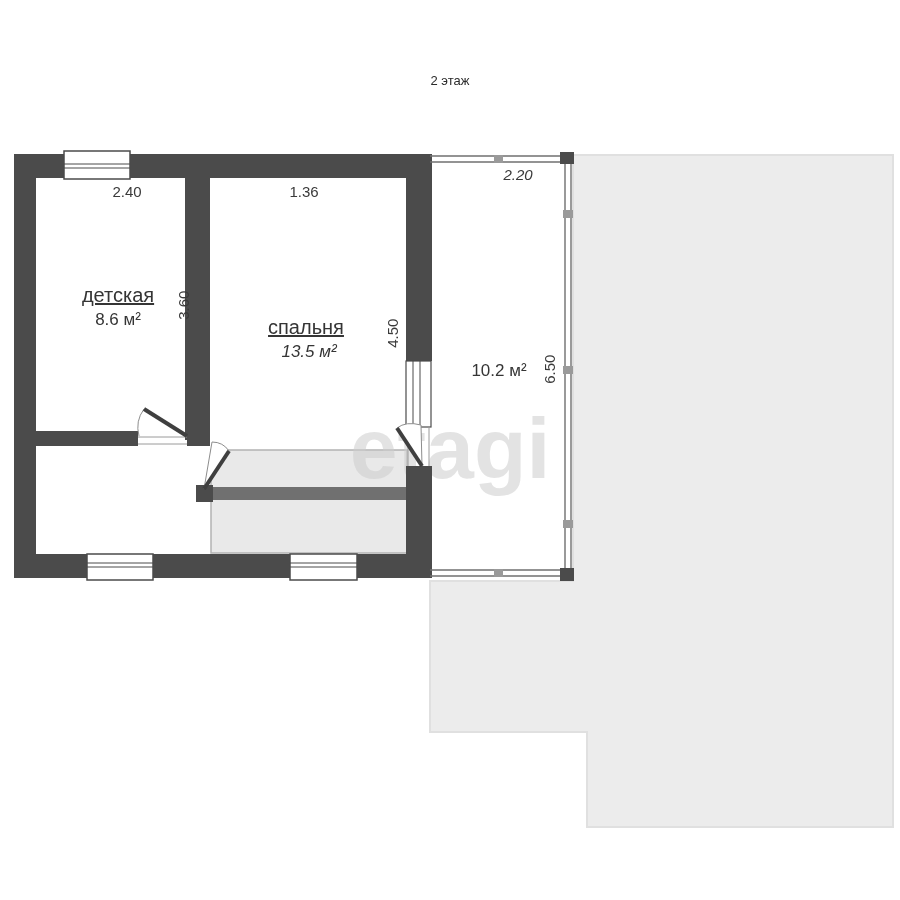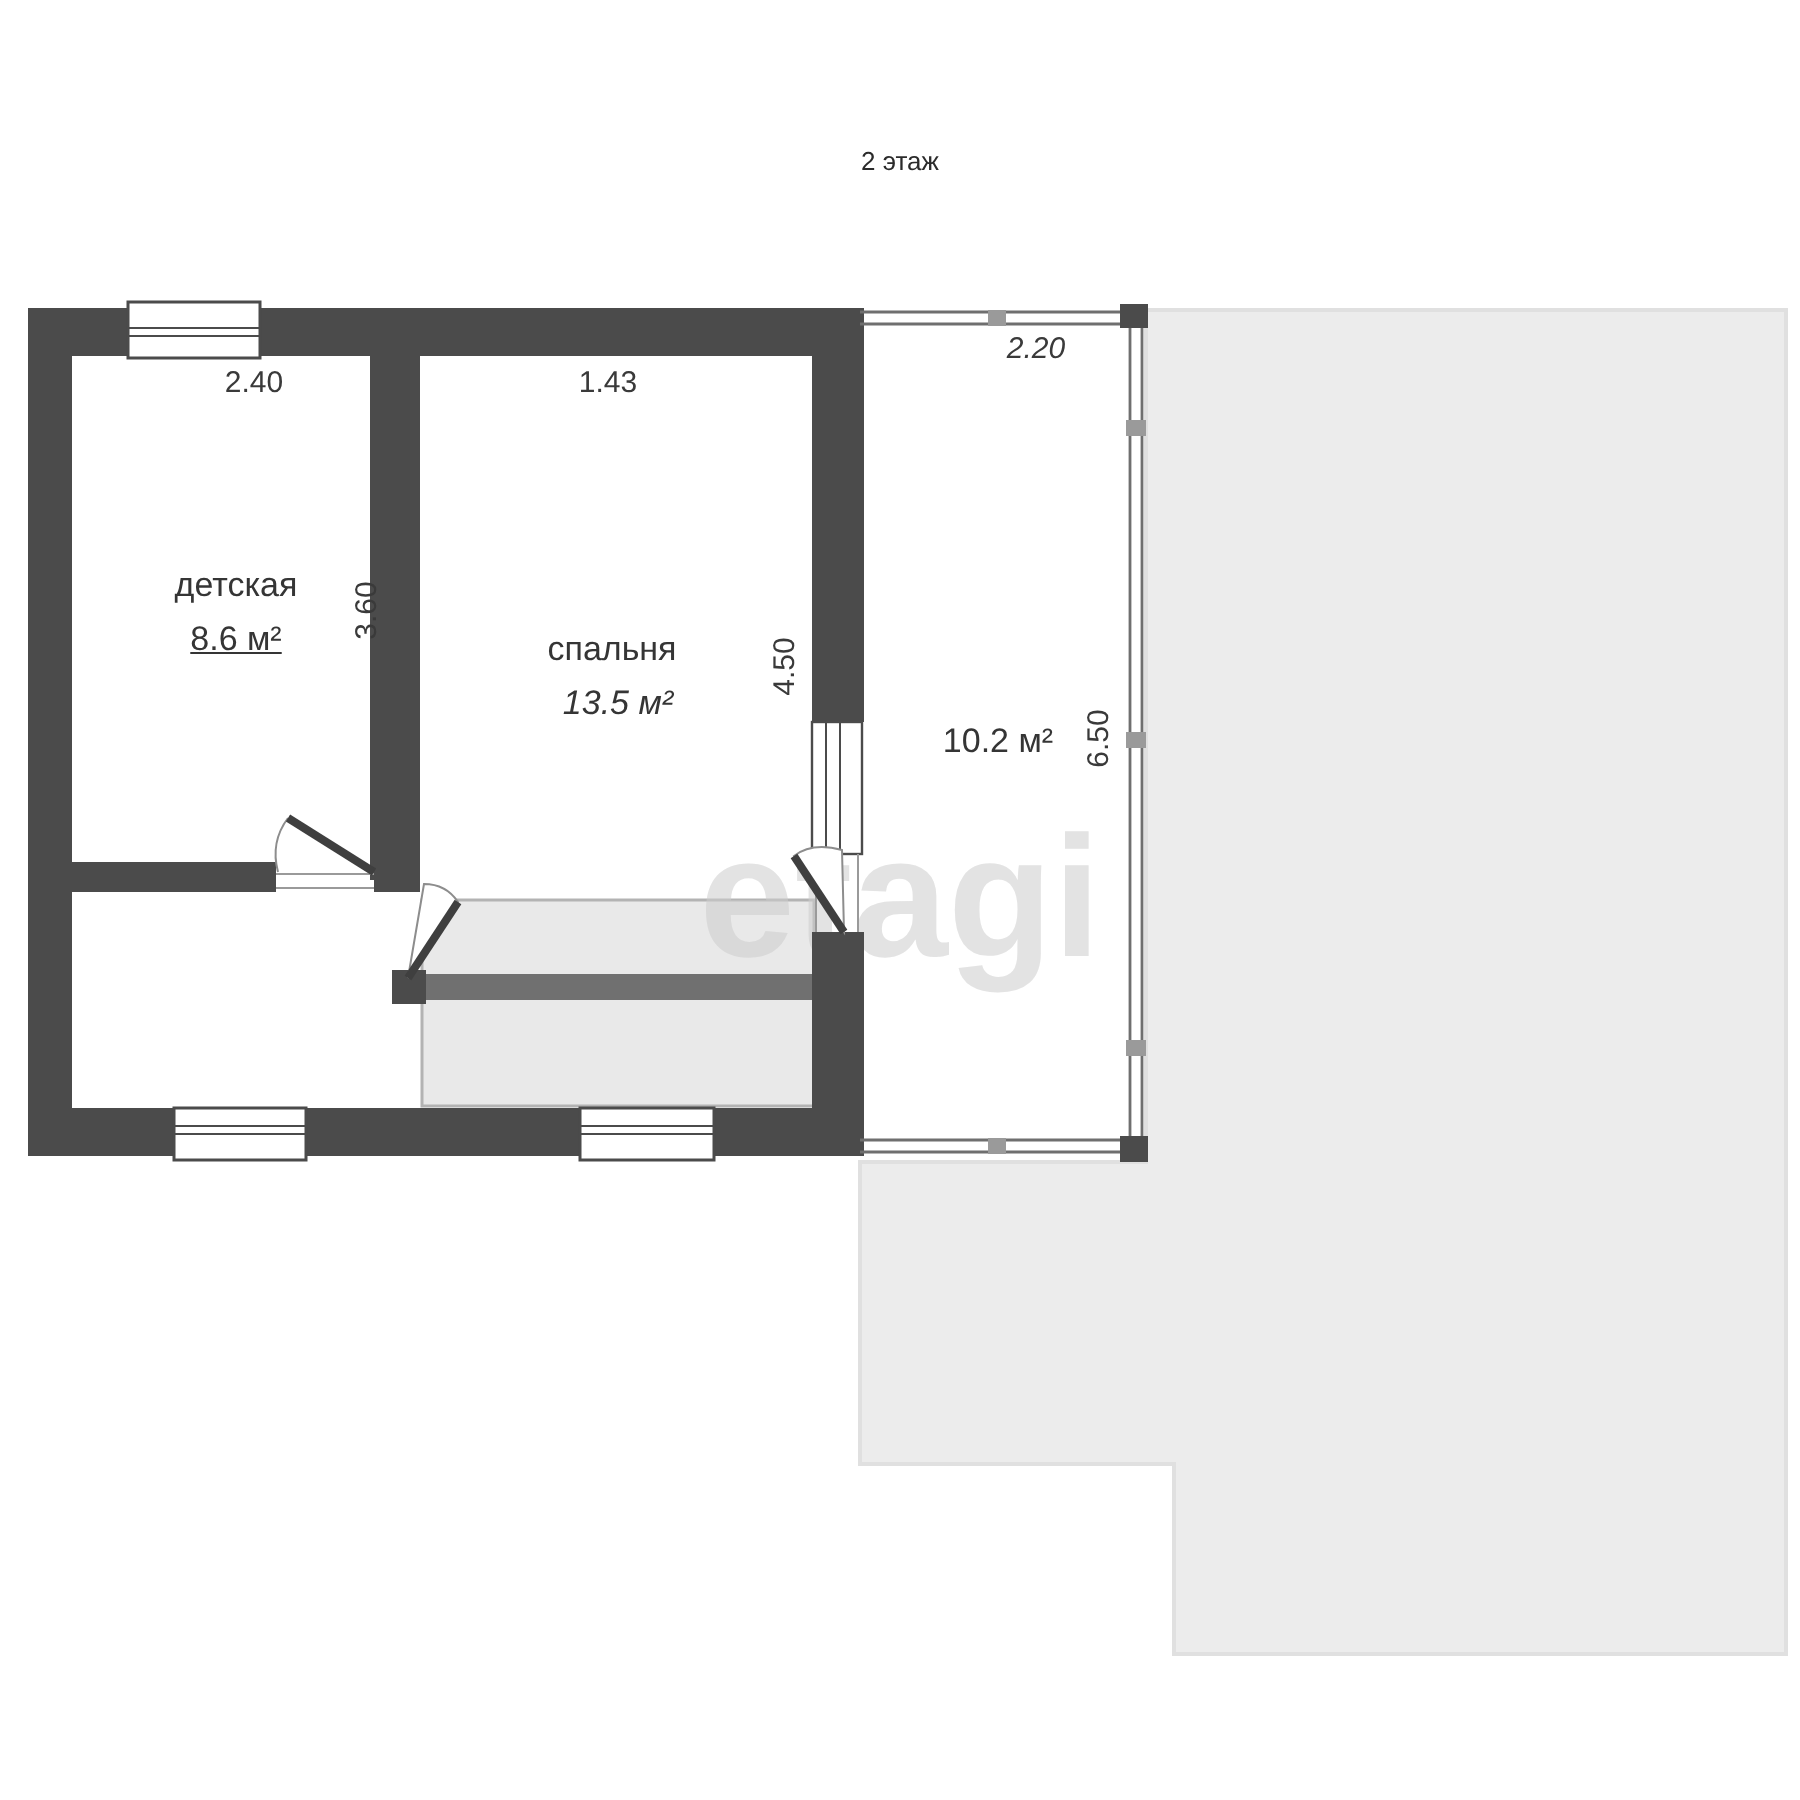--- a/index.html
+++ b/index.html
@@ -3,21 +3,21 @@
 <meta charset="utf-8">
 <style>
   html,body{margin:0;padding:0;background:#ffffff;}
   .canvas{
     position:relative;width:900px;height:900px;background:#ffffff;overflow:hidden;
     font-family:"Liberation Sans","DejaVu Sans",sans-serif;color:#323232;
   }
   .plan-svg{position:absolute;left:0;top:0;}
   .lbl{position:absolute;text-align:center;line-height:1.1;white-space:nowrap;}
   .page-title{font-size:13px;color:#2b2b2b;}
-  .room-name{font-size:17px;color:#353535;}
+  .room-name{font-size:20px;color:#353535;text-decoration:underline;}
   .room-area{font-size:17px;color:#353535;}
   .dim{font-size:15px;color:#3a3a3a;}
   .dim-v{transform:rotate(-90deg);transform-origin:center center;}
 </style>
 </head>
 <body>
 
 <div class="canvas">
 
   <svg class="plan-svg" width="900" height="900" viewBox="0 0 900 900">
@@ -105,24 +105,24 @@
         <path d="M422,466 L421,425 Q406,421 397,428 Z" fill="#ffffff" stroke="#8d8d8d" stroke-width="1"></path>
         <line x1="422" y1="466" x2="397" y2="428" stroke="#3f3f3f" stroke-width="4"></line>
       </g>
     </g>
   </svg>
 
   <div class="lbl page-title" style="left:400px;top:74px;width:100px;">2 этаж</div>
 
   <div class="lbl dim" style="left:97px;top:184px;width:60px;">2.40</div>
   <div class="lbl room-name" style="left:68px;top:284px;width:100px;">детская</div>
-  <div class="lbl room-area" style="left:68px;top:311px;width:100px;text-decoration:underline;">8.6 м²</div>
+  <div class="lbl room-area" style="left:68px;top:311px;width:100px;">8.6 м²</div>
   <div class="lbl dim dim-v" style="left:160px;top:297px;width:48px;">3.60</div>
 
-  <div class="lbl dim" style="left:274px;top:184px;width:60px;">1.43</div>
+  <div class="lbl dim" style="left:274px;top:184px;width:60px;">1.36</div>
   <div class="lbl room-name" style="left:246px;top:316px;width:120px;">спальня</div>
   <div class="lbl room-area" style="left:249px;top:343px;width:120px;font-style:italic;">13.5 м²</div>
   <div class="lbl dim dim-v" style="left:369px;top:325px;width:48px;">4.50</div>
 
   <div class="lbl dim" style="left:488px;top:167px;width:60px;font-style:italic;">2.20</div>
   <div class="lbl room-area" style="left:449px;top:362px;width:100px;">10.2 м²</div>
   <div class="lbl dim dim-v" style="left:526px;top:361px;width:48px;">6.50</div>
 
 </div>
 

